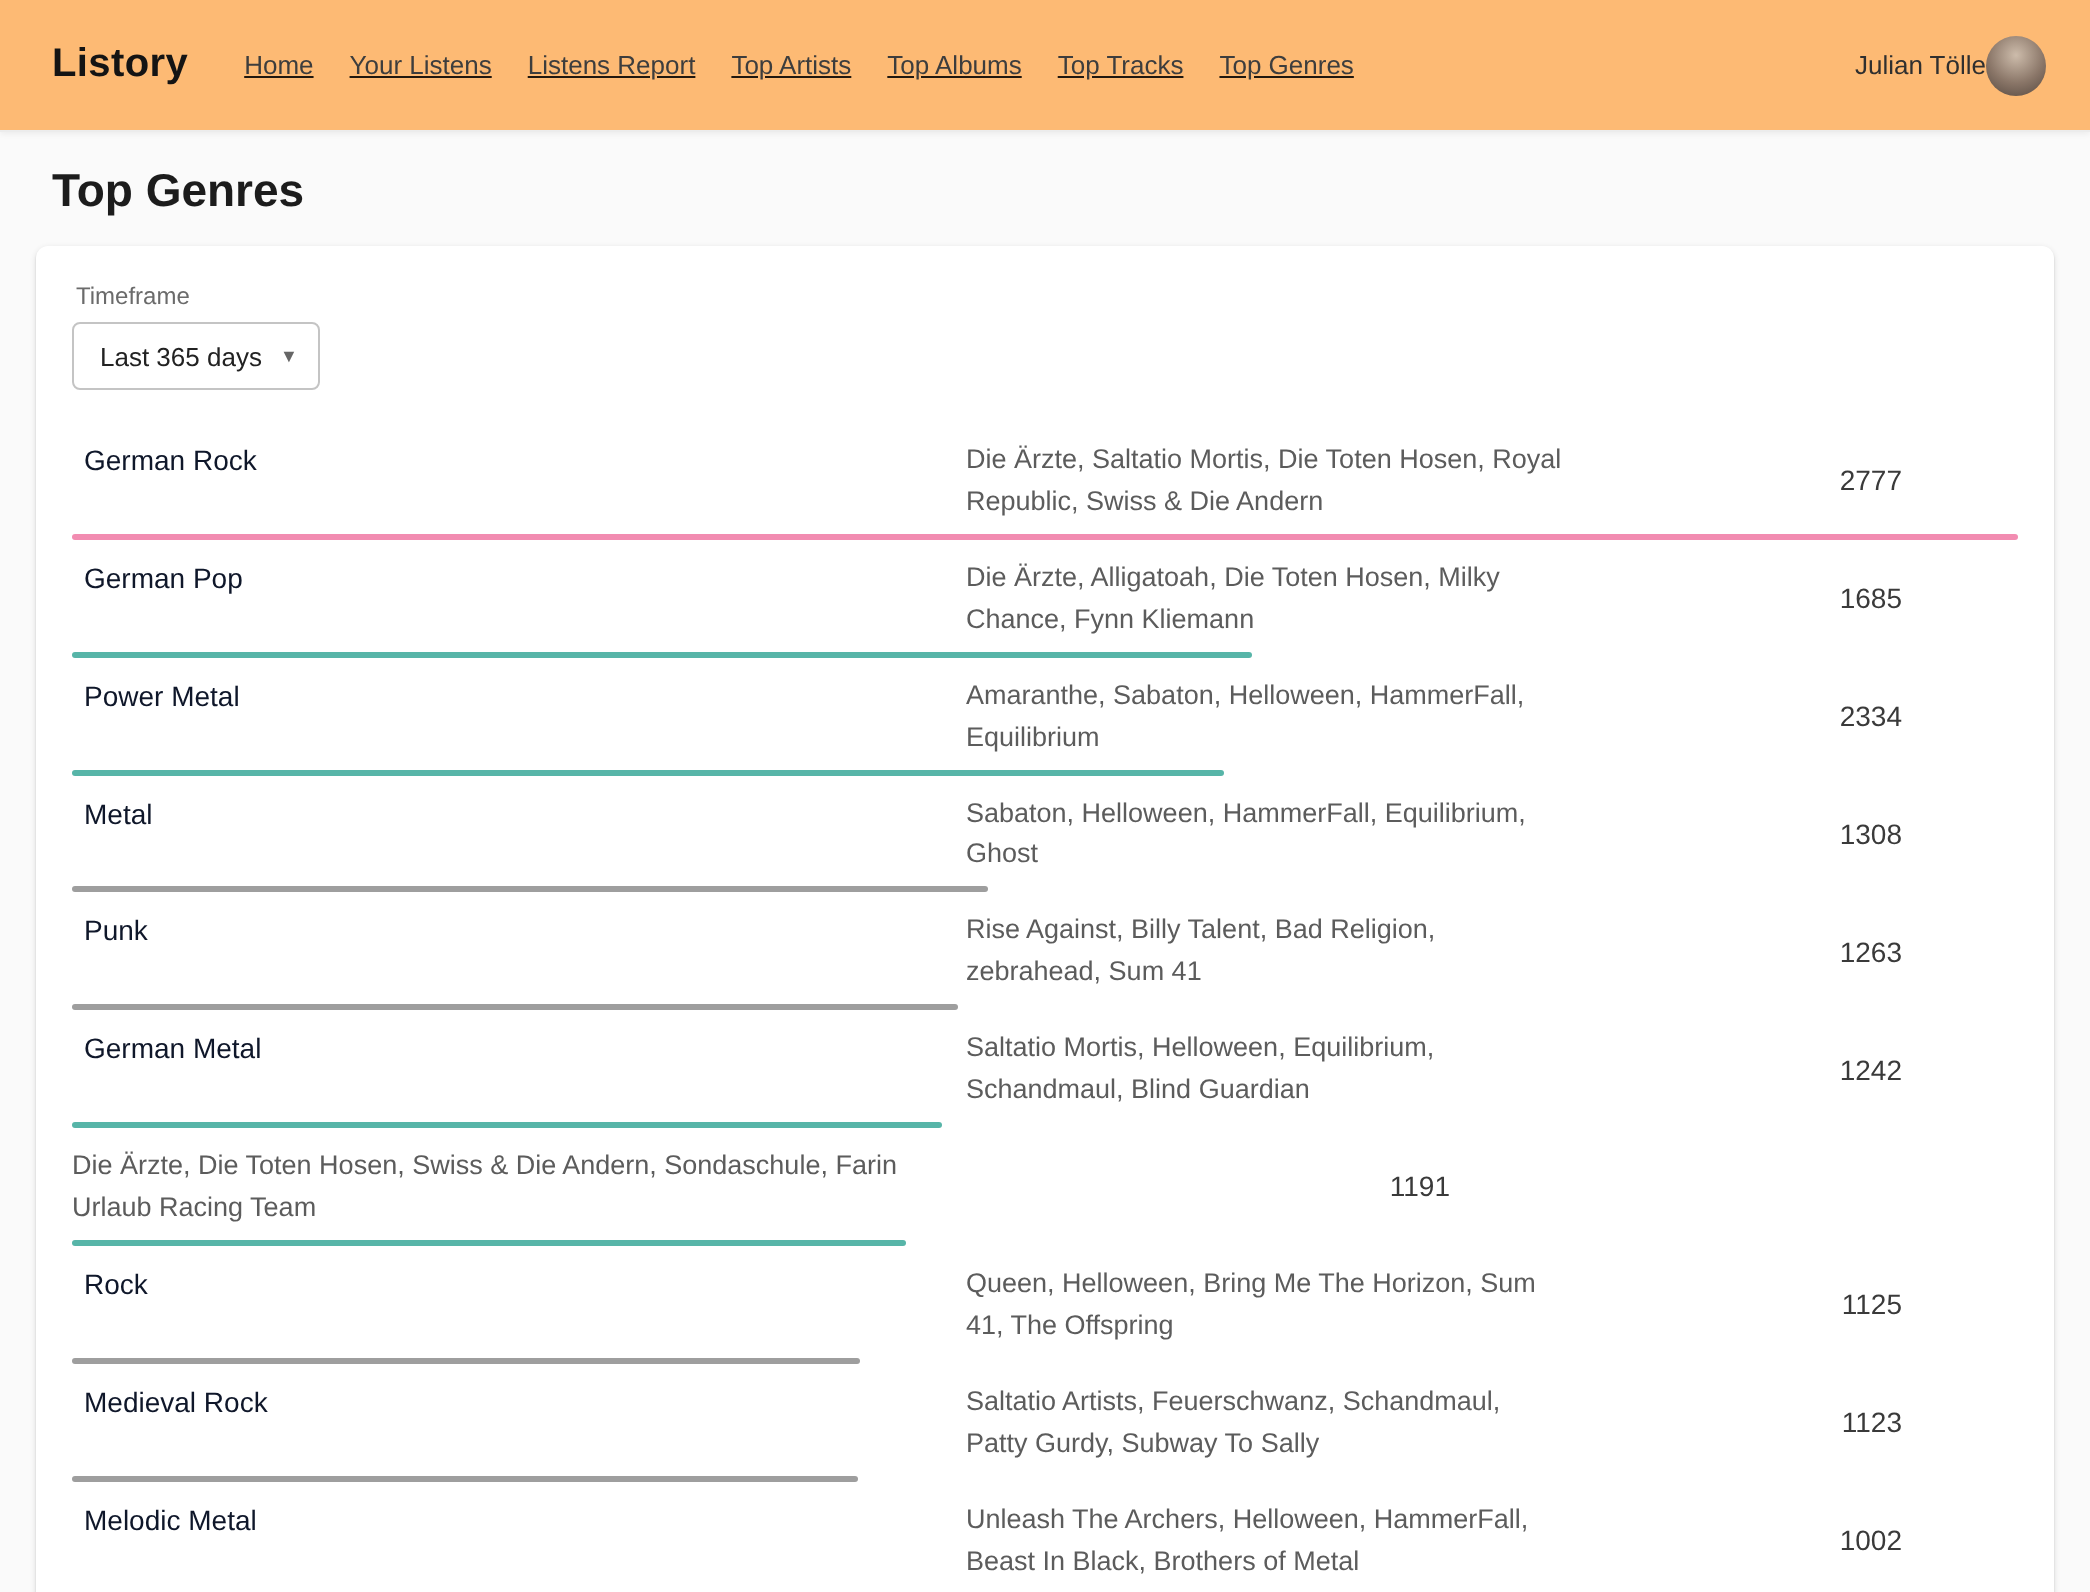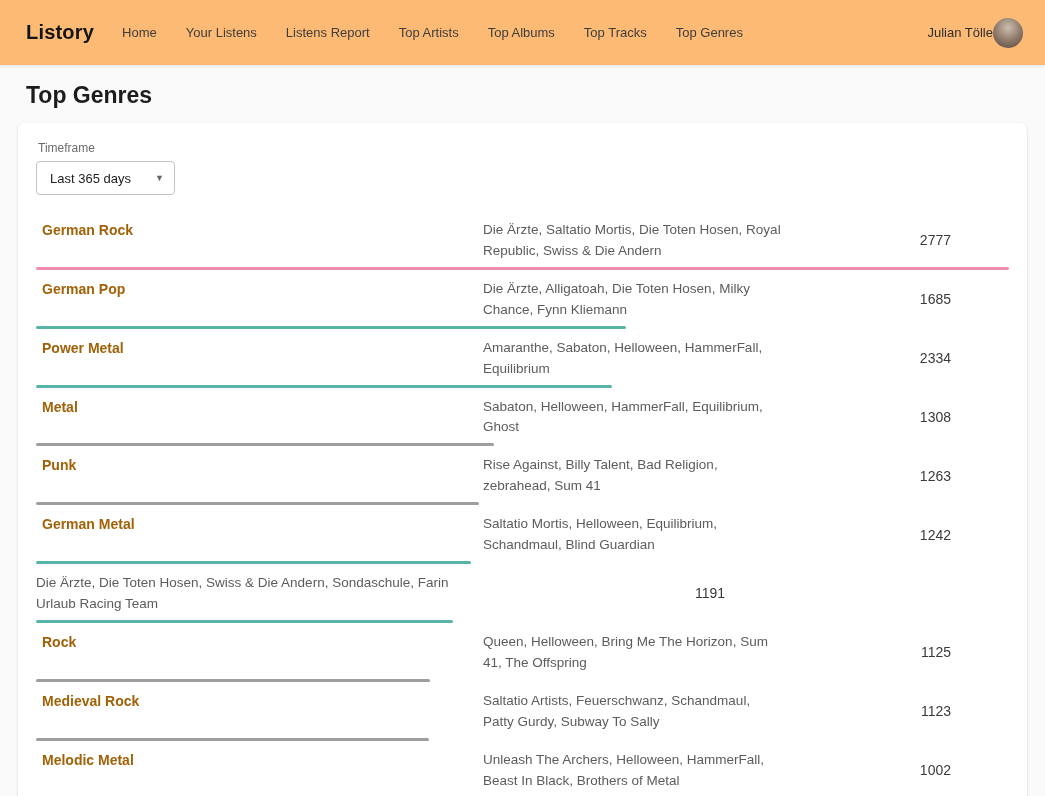--- a/index.html
+++ b/index.html
@@ -17,21 +17,21 @@
     height:66px; background:#fdba74;
     padding:0 16px 0 26px;
     border-bottom:1px solid #ececec;
     box-shadow:0 1px 3px rgba(0,0,0,.06);
   }
   .nav-left { display:flex; align-items:center; gap:28px; }
   .logo {
     font-size:20px; font-weight:700; color:#141414;
     text-decoration:none; letter-spacing:.2px; cursor:pointer;
   }
-  nav.links { display:flex; gap:29px; }
+  nav.links { display:flex; gap:18px;text-decoration:underline; }
   nav.links a {
     font-size:13px; color:#3d3d3d; text-decoration:none; cursor:pointer;
     line-height:66px; height:66px; display:inline-block;
   }
   .nav-right { display:flex; align-items:center; gap:0; padding-right:6px; }
   .user-name { font-size:13px; color:#2f2f2f; }
   .avatar {
     width:30px; height:30px; border-radius:50%;
     background: radial-gradient(circle at 50% 32%, #cdbcab 0%, #8a7668 55%, #54473e 100%);
     cursor:pointer; flex:none;
@@ -44,39 +44,39 @@
   }
 
   
   .card {
     margin:0 18px 24px; background:#fff; border-radius:6px;
     box-shadow:0 1px 1px rgba(0,0,0,.14), 0 1px 3px rgba(0,0,0,.12);
     padding:16px 18px 18px;
   }
   .tf-label { font-size:12px; color:#6b6b6b; margin:2px 0 6px 2px; }
   .select {
-    display:inline-flex; align-items:center; gap:24px;
+    display:inline-flex; align-items:center; gap:9px;
     border:1px solid #c4c4c4; border-radius:4px;
     height:34px; padding:0 10px 0 13px;
     font-size:13px; color:#222; cursor:pointer; background:#fff;
   }
   .select .caret { font-size:9px; color:#666; line-height:1; }
 
   
   .rows { margin-top:16px; }
   .row {
     position:relative;
     display:grid;
     grid-template-columns:447px 300px 1fr;
     min-height:54px;
     padding:8px 0;
     align-items:start;
   }
   .cell.gname {
-    font-size:14px; font-weight:700; color:#a16207;
+    font-size:14px; font-weight:400; color:#0f172a;
     padding:3px 8px 0 6px;
   }
   .cell.gartists {
     font-size:13.5px; color:#5c5c5c; line-height:1.55; padding-top:1px;
   }
   .cell.gcount {
     align-self:center; text-align:right; padding-right:58px;
     font-size:14px; color:#3a3a3a;
   }
   .bar {

